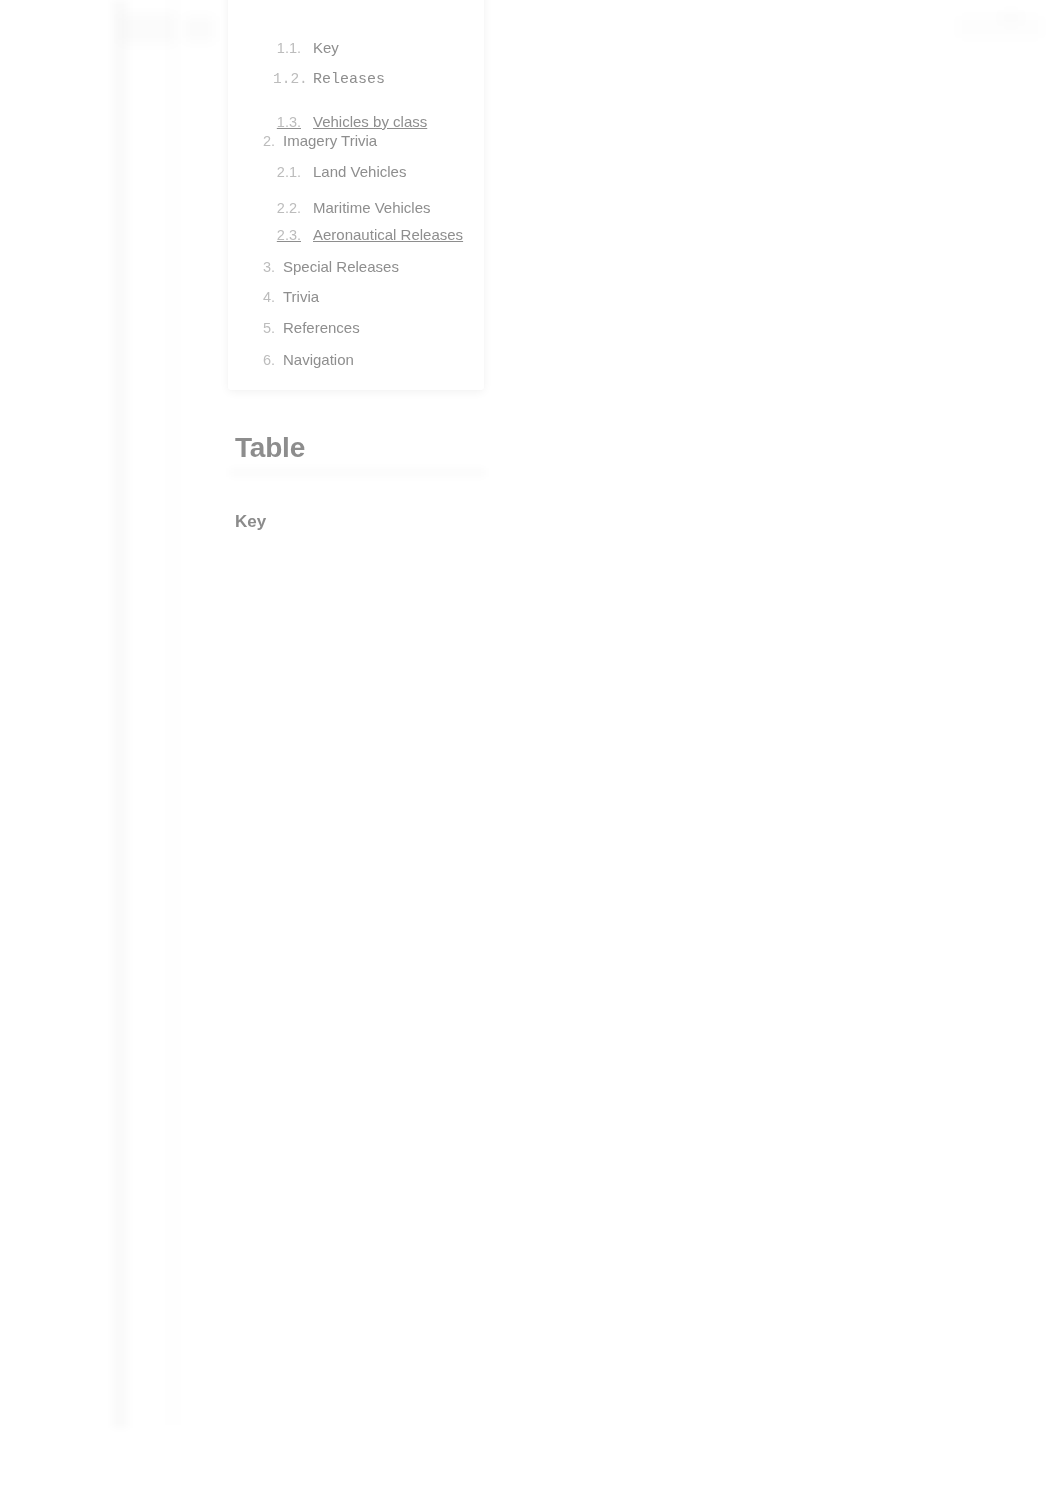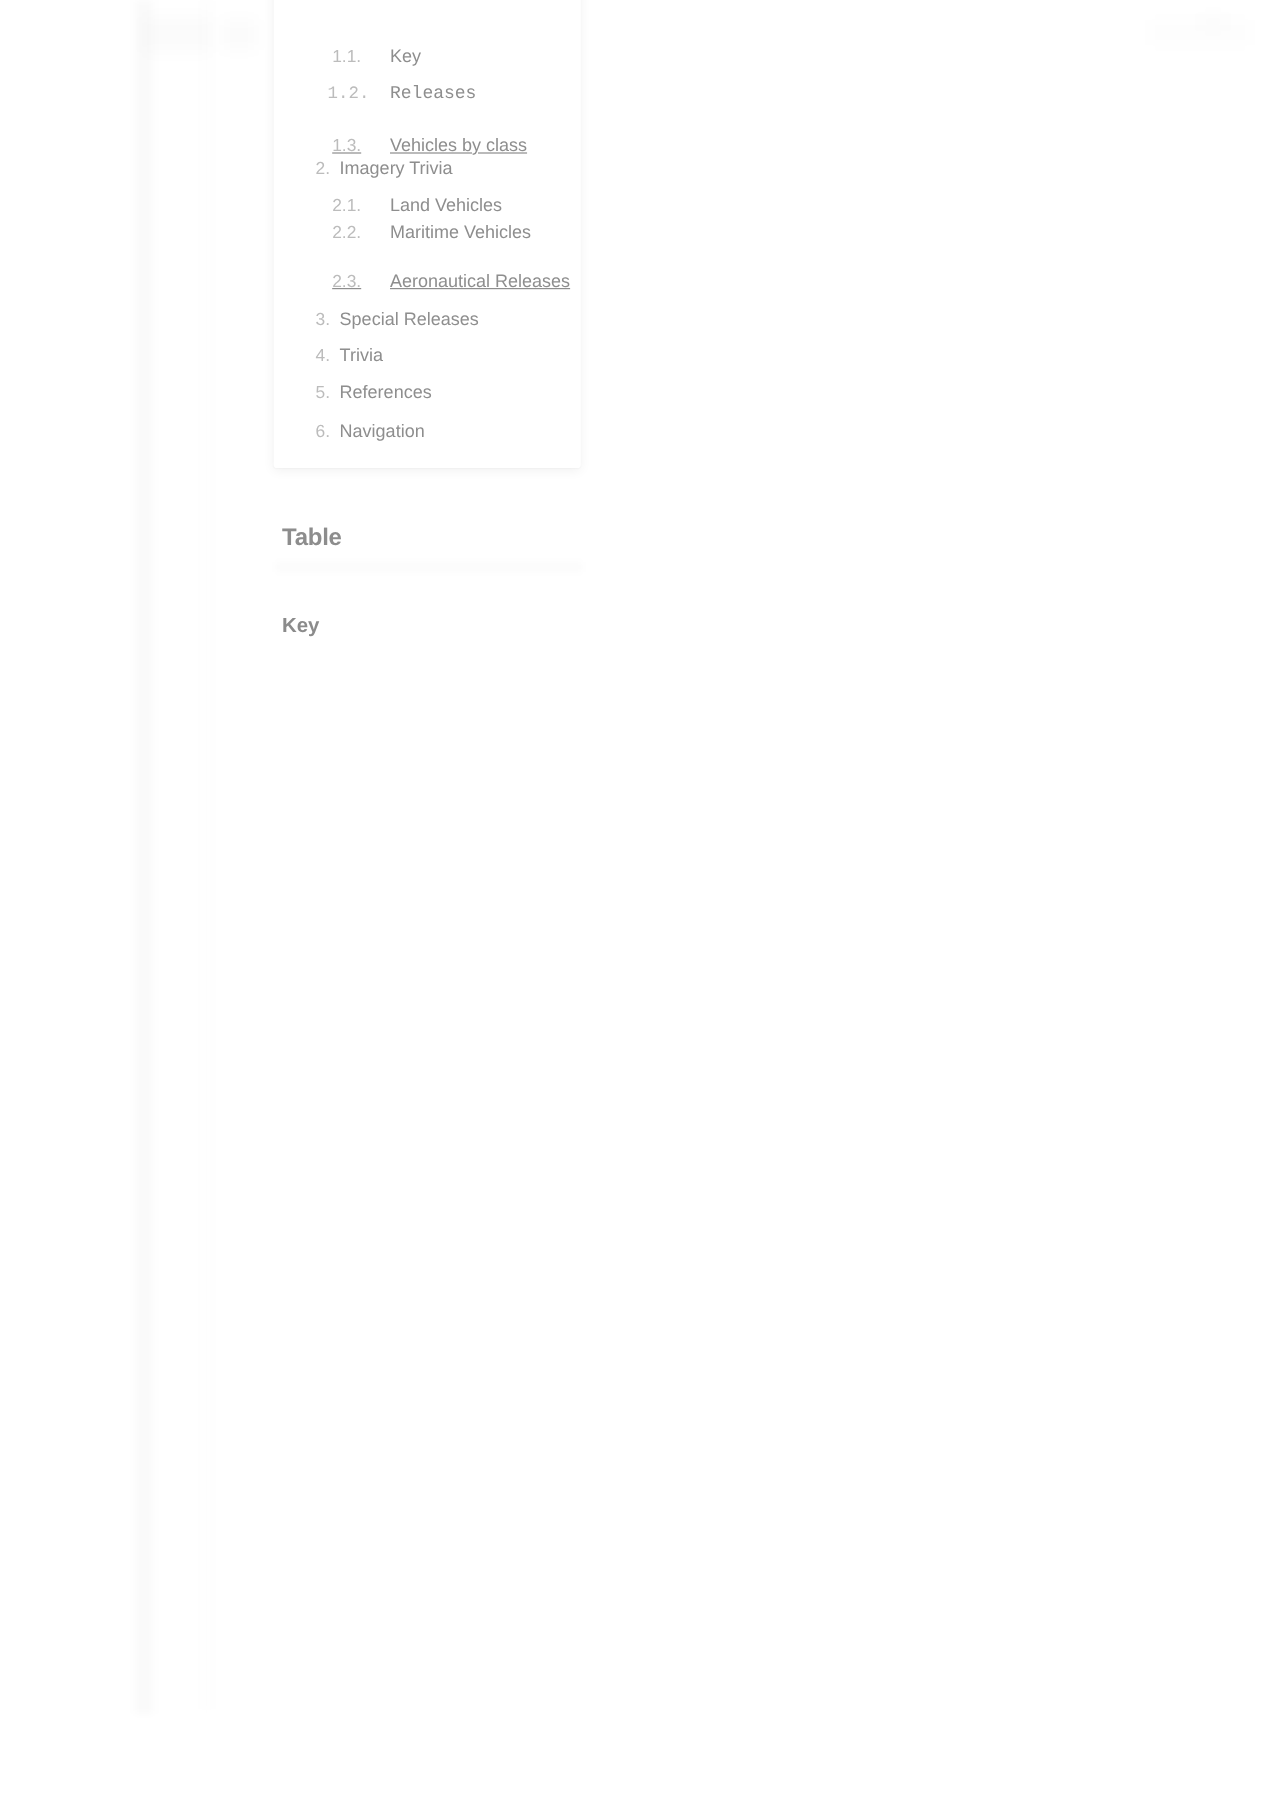--- a/index.html
+++ b/index.html
@@ -90,38 +90,38 @@
     line-height: 20px;
     color: #8e8e8e;
   }
   .toc-item .toc-num {
     color: #bcbcbc;
     font-size: 14.5px;
     display: inline-block;
     text-align: right;
   }
   .toc-item.lvl1 .toc-num { width: 17px; margin-right: 8px; }
-  .toc-item.lvl2 .toc-num { width: 28px; margin-right: 24px; }
+  .toc-item.lvl2 .toc-num { width: 28px; margin-right: 12px; }
   .toc-item.lvl1 { left: 30px; }
   .toc-item.lvl2 { left: 45px; }
   .toc-item .toc-label { color: #8e8e8e; }
 
   
   .content {
     position: absolute;
     left: 235px;
     top: 0;
     width: 790px;
   }
   .section-heading {
     position: absolute;
     left: 0;
     top: 430px;
     margin: 0;
-    font-size: 20px;
+    font-size: 28px;
     line-height: 36px;
     font-weight: bold;
     color: #8d8d8d;
     letter-spacing: -0.2px;
   }
   .heading-rule {
     position: absolute;
     left: -5px;
     top: 468px;
     width: 255px;
@@ -174,21 +174,21 @@
         <span class="toc-label">Vehicles by class</span>
       </li>
       <li class="toc-item lvl1" style="top: 227px;">
         <span class="toc-num">2.</span>
         <span class="toc-label">Imagery Trivia</span>
       </li>
       <li class="toc-item lvl2" style="top: 258px; align-items: flex-end;">
         <span class="toc-num">2.1.</span>
         <span class="toc-label">Land Vehicles</span>
       </li>
-      <li class="toc-item lvl2" style="top: 280px;">
+      <li class="toc-item lvl2" style="top: 294px;">
         <span class="toc-num">2.2.</span>
         <span class="toc-label">Maritime Vehicles</span>
       </li>
       <li class="toc-item lvl2" style="top: 321px; text-decoration: underline;">
         <span class="toc-num">2.3.</span>
         <span class="toc-label">Aeronautical Releases</span>
       </li>
       <li class="toc-item lvl1" style="top: 353px;">
         <span class="toc-num">3.</span>
         <span class="toc-label">Special Releases</span>

